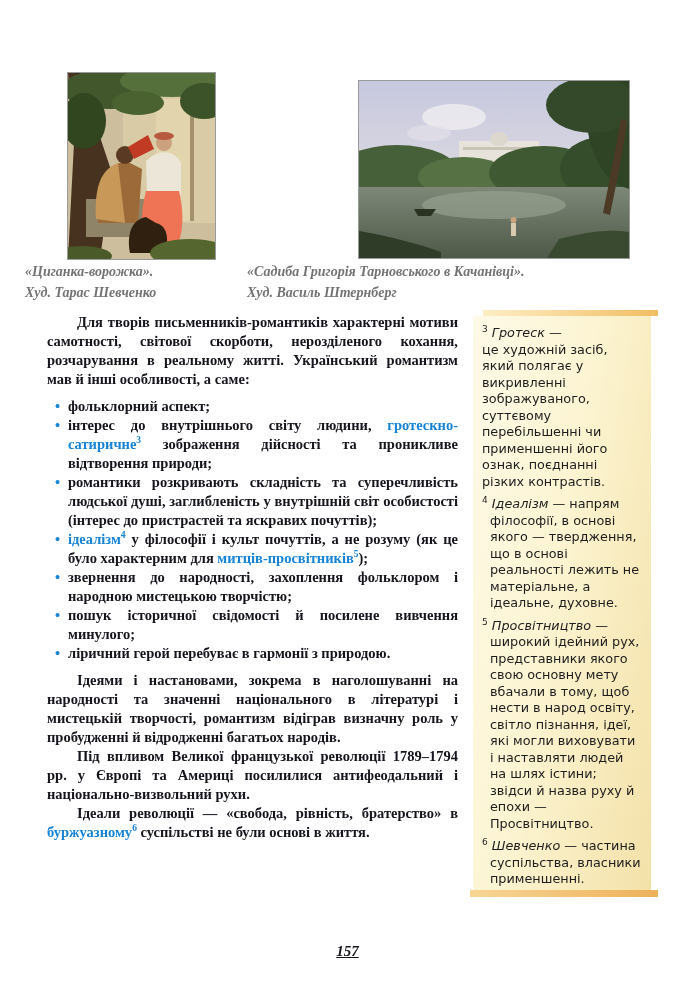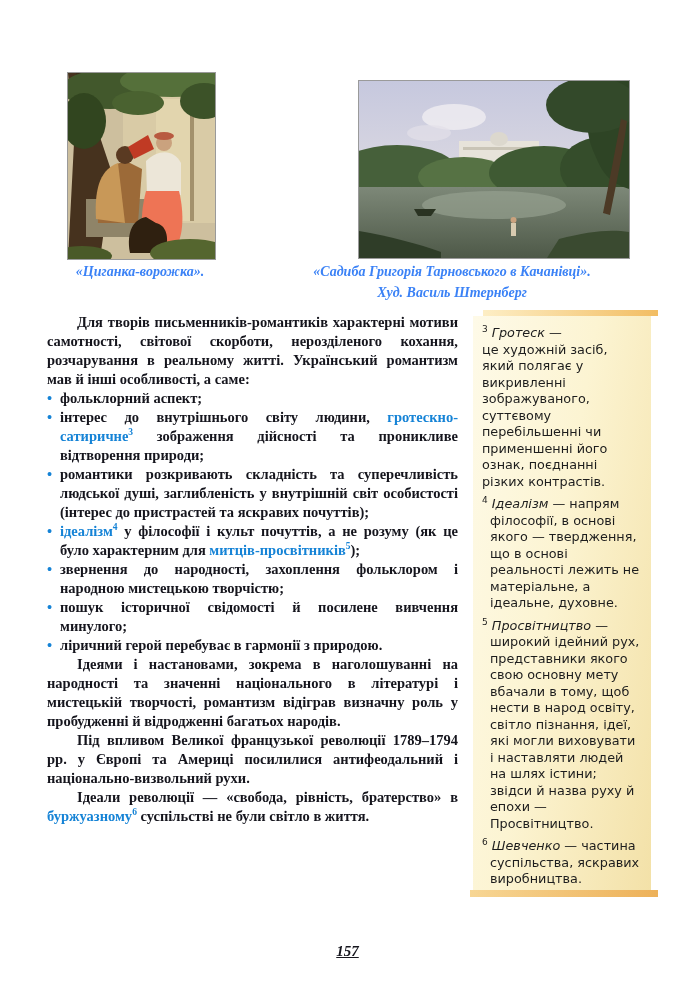--- a/index.html
+++ b/index.html
@@ -8,35 +8,35 @@
     font-family:"Liberation Serif","DejaVu Serif",serif;
     color:#15151d; overflow:hidden;
   }
 
   
   .fig { position:absolute; border:1px solid #9a9a9a; overflow:hidden; background:#cfc0a0; }
   .fig svg { display:block; width:100%; height:100%; }
   .fig1 { left:67px; top:72px;  width:147px; height:186px; }
   .fig2 { left:358px; top:80px; width:270px; height:177px; }
   .cap {
-    position:absolute; text-align:center;
+    position:absolute; text-align:left;
     font:italic 700 14px/20.5px "Liberation Serif","DejaVu Serif",serif;
-    color:#3b82f6;
+    color:#737373;
   }
   .cap1 { left:25px;  top:262px; width:230px; }
   .cap2 { left:247px; top:262px; width:410px; }
 
   
   .main {
     position:absolute; left:47px; top:313px; width:604px;
     font-size:14.5px; line-height:19px; font-weight:700;
     text-align:justify;
   }
   .main p { margin:0; text-indent:30px; }
-  .bullets { margin:0; padding:0; list-style:none; }
+  .bullets { margin:8px; padding:0; list-style:none; }
   .bullets li { padding-left:13px; text-indent:-13px; }
   .bullets li::before {
     content:"\2022"; color:#1583d6;
     display:inline-block; width:13px; text-indent:0;
   }
   .lnk { color:#1583d6; }
   sup { font-size:9.5px; line-height:0; vertical-align:super; }
 
   
   .defbox {
@@ -98,20 +98,21 @@
       <circle cx="96" cy="70" r="8" fill="#caa27e"></circle>
       <ellipse cx="96" cy="63" rx="10" ry="4" fill="#b85a40"></ellipse>
       <path d="M78,118 C70,150 74,168 88,174 L108,174 C117,160 115,134 111,118 Z" fill="#ee7455"></path>
       <path d="M62,180 C58,158 66,146 78,144 L88,150 C98,152 102,164 97,180 Z" fill="#2f2010"></path>
       <ellipse cx="122" cy="180" rx="40" ry="14" fill="#55662f"></ellipse>
       <ellipse cx="14" cy="183" rx="30" ry="10" fill="#4a5a28"></ellipse>
     </svg>
   </div>
   <div class="cap cap1">
     <div>«Циганка-ворожка».</div>
+    <div>Худ. Тарас Шевченко</div>
   </div>
 
   <div class="fig fig2">
     <svg viewBox="0 0 270 177" preserveAspectRatio="none">
       <defs>
         <linearGradient id="skyg" x1="0" y1="0" x2="0" y2="1">
           <stop offset="0" stop-color="#c6c8de"></stop>
             <stop offset="1" stop-color="#dedbe2"></stop>
         </linearGradient>
         <linearGradient id="waterg" x1="0" y1="0" x2="0" y2="1">
@@ -157,36 +158,36 @@
       <div class="entry">
         <sup>4</sup>
         <i>Ідеалізм</i><span> — </span><span>напрям філософії, в основі якого — твердження, що в основі реальності лежить не матеріальне, а ідеальне, духовне.</span>
       </div>
       <div class="entry">
         <sup>5</sup>
         <i>Просвітництво</i><span> — </span><span>широкий ідейний рух, представники якого свою основну мету вбачали в тому, щоб нести в народ освіту, світло пізнання, ідеї, які могли виховувати і наставляти людей на шлях істини; звідси й назва руху й епохи — Просвітництво.</span>
       </div>
       <div class="entry">
         <sup>6</sup>
-        <i>Шевченко</i><span> — </span><span>частина суспільства, яскравих виробництва.</span>
+        <i>Шевченко</i><span> — </span><span>частина суспільства, власники применшенні.</span>
       </div>
     </aside>
 
     <p>Для творів письменників-романтиків характерні мотиви самотності, світової скорботи, нерозділеного кохання, розчарування в реальному житті. Український романтизм мав й інші особливості, а саме:</p>
 
     <ul class="bullets">
       <li><span>фольклорний аспект;</span></li>
       <li><span>інтерес до внутрішнього світу людини, </span><span class="lnk">гротескно-сатиричне</span><sup class="lnk">3</sup><span> зображення дійсності та проникливе відтворення природи;</span></li>
       <li><span>романтики розкривають складність та суперечливість людської душі, заглибленість у внутрішній світ особистості (інтерес до пристрастей та яскравих почуттів);</span></li>
       <li><span class="lnk">ідеалізм</span><sup class="lnk">4</sup><span> у філософії і культ почуттів, а не розуму (як це було характерним для </span><span class="lnk">митців-просвітників</span><sup class="lnk">5</sup><span>);</span></li>
       <li><span>звернення до народності, захоплення фольклором і народною мистецькою творчістю;</span></li>
       <li><span>пошук історичної свідомості й посилене вивчення минулого;</span></li>
       <li><span>ліричний герой перебуває в гармонії з природою.</span></li>
     </ul>
 
     <p>Ідеями і настановами, зокрема в наголошуванні на народності та значенні національного в літературі і мистецькій творчості, романтизм відіграв визначну роль у пробудженні й відродженні багатьох народів.</p>
     <p>Під впливом Великої французької революції 1789–1794 рр. у Європі та Америці посилилися антифеодальний і національно-визвольний рухи.</p>
-    <p><span>Ідеали революції — «свобода, рівність, братерство» в </span><span class="lnk">буржуазному</span><sup class="lnk">6</sup><span> суспільстві не були світло в життя.</span></p>
+    <p><span>Ідеали революції — «свобода, рівність, братерство» в </span><span class="lnk">буржуазному</span><sup class="lnk">6</sup><span> суспільстві не були основі в життя.</span></p>
   </div>
 
   <div class="pagenum">157</div>
 
 </div>
 
 </body></html>

